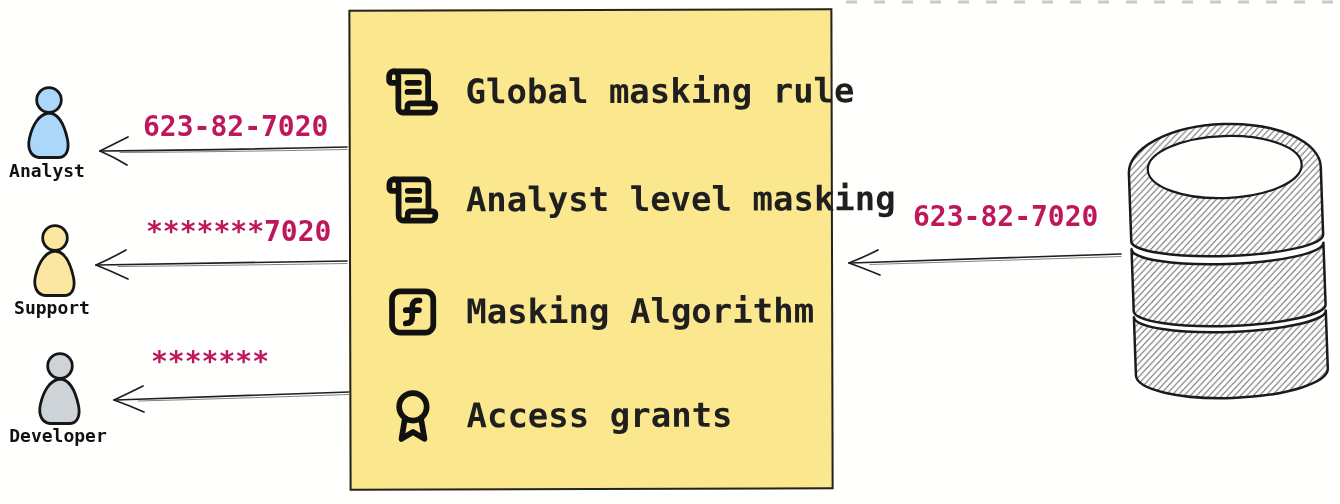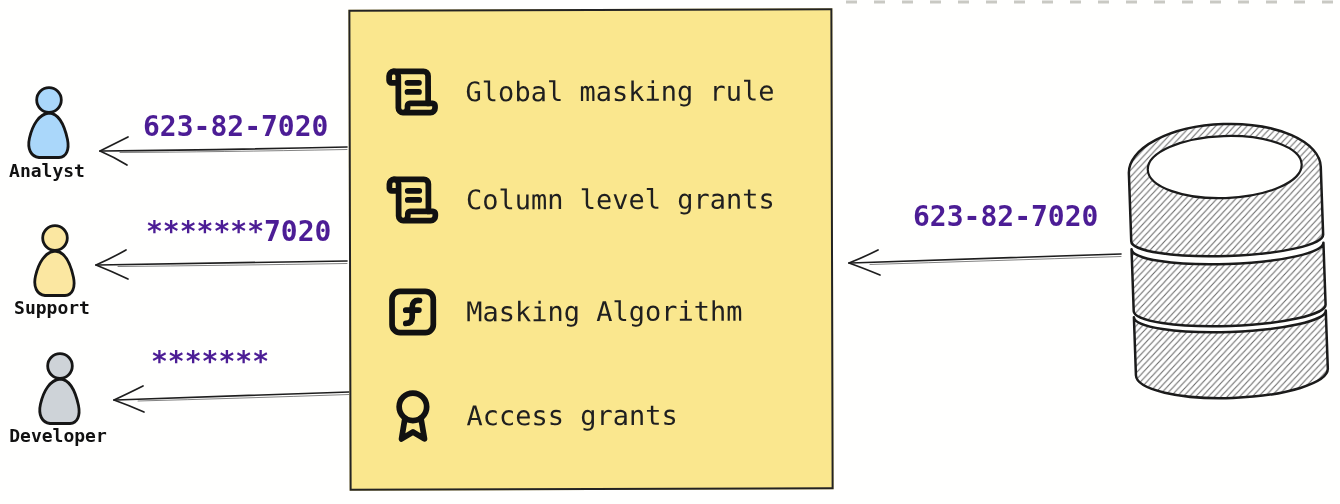--- a/index.html
+++ b/index.html
@@ -10,36 +10,36 @@
   svg{display:block;}
   .overlay{position:absolute;left:0;top:0;width:1340px;height:504px;pointer-events:none;}
 
   
   .person{position:absolute;}
   .plabel{
     position:absolute;width:140px;text-align:center;
     font-size:18px;font-weight:bold;color:#111;white-space:nowrap;
   }
   .masked-value{
-    position:absolute;font-size:28px;font-weight:bold;color:#4c1d95;
+    position:absolute;font-size:28px;font-weight:bold;color:#be185d;
     line-height:1;white-space:pre;letter-spacing:0px;
   }
 
   
   .masking-box{
     position:absolute;left:349px;top:9px;width:484px;height:481px;
     background:#fae78e;border:2px solid #232323;box-sizing:border-box;
     transform:rotate(-0.15deg);transform-origin:50% 50%;
   }
   .rule-row{
     position:absolute;left:34px;display:flex;align-items:center;gap:26px;height:56px;
   }
   .rule-row .ric{flex:0 0 auto;}
   .rule-label{
-    font-size:27px;font-weight:400;color:#1f1f1f;white-space:nowrap;letter-spacing:0;text-align:center;
+    font-size:34px;font-weight:700;color:#1f1f1f;white-space:nowrap;letter-spacing:0;text-align:center;
   }
 
   .db{position:absolute;left:1122px;top:120px;transform:rotate(-2deg);}
 </style>
 </head>
 <body>
 
 <div class="canvas">
 
   <svg class="overlay" viewBox="0 0 1340 504" fill="none">
@@ -115,21 +115,21 @@
       <span class="rule-label">Global masking rule</span>
     </div>
 
     <div class="rule-row" style="top:160px;">
       <svg class="ric" width="55" height="55" viewBox="0 0 24 24" fill="none" stroke="#111111" stroke-width="2.5" stroke-linecap="round" stroke-linejoin="round">
         <path d="M19 17V5a2 2 0 0 0-2-2H4"></path>
         <path d="M8 21h12a2 2 0 0 0 2-2v-1a1 1 0 0 0-1-1H11a1 1 0 0 0-1 1v1a2 2 0 1 1-4 0V5a2 2 0 1 0-4 0v2a1 1 0 0 0 1 1h3"></path>
         <path d="M15 8h-5"></path>
           <path d="M15 12h-5"></path>
       </svg>
-      <span class="rule-label">Column level grants</span>
+      <span class="rule-label">Analyst level masking</span>
     </div>
 
     <div class="rule-row" style="top:376px;">
       <svg class="ric" width="55" height="55" viewBox="0 0 24 24" fill="none" stroke="#111111" stroke-width="2.5" stroke-linecap="round" stroke-linejoin="round">
         <circle cx="12" cy="8" r="6"></circle>
         <path d="M15.477 12.89 17 22l-5-3-5 3 1.523-9.11"></path>
       </svg>
       <span class="rule-label">Access grants</span>
     </div>
 

